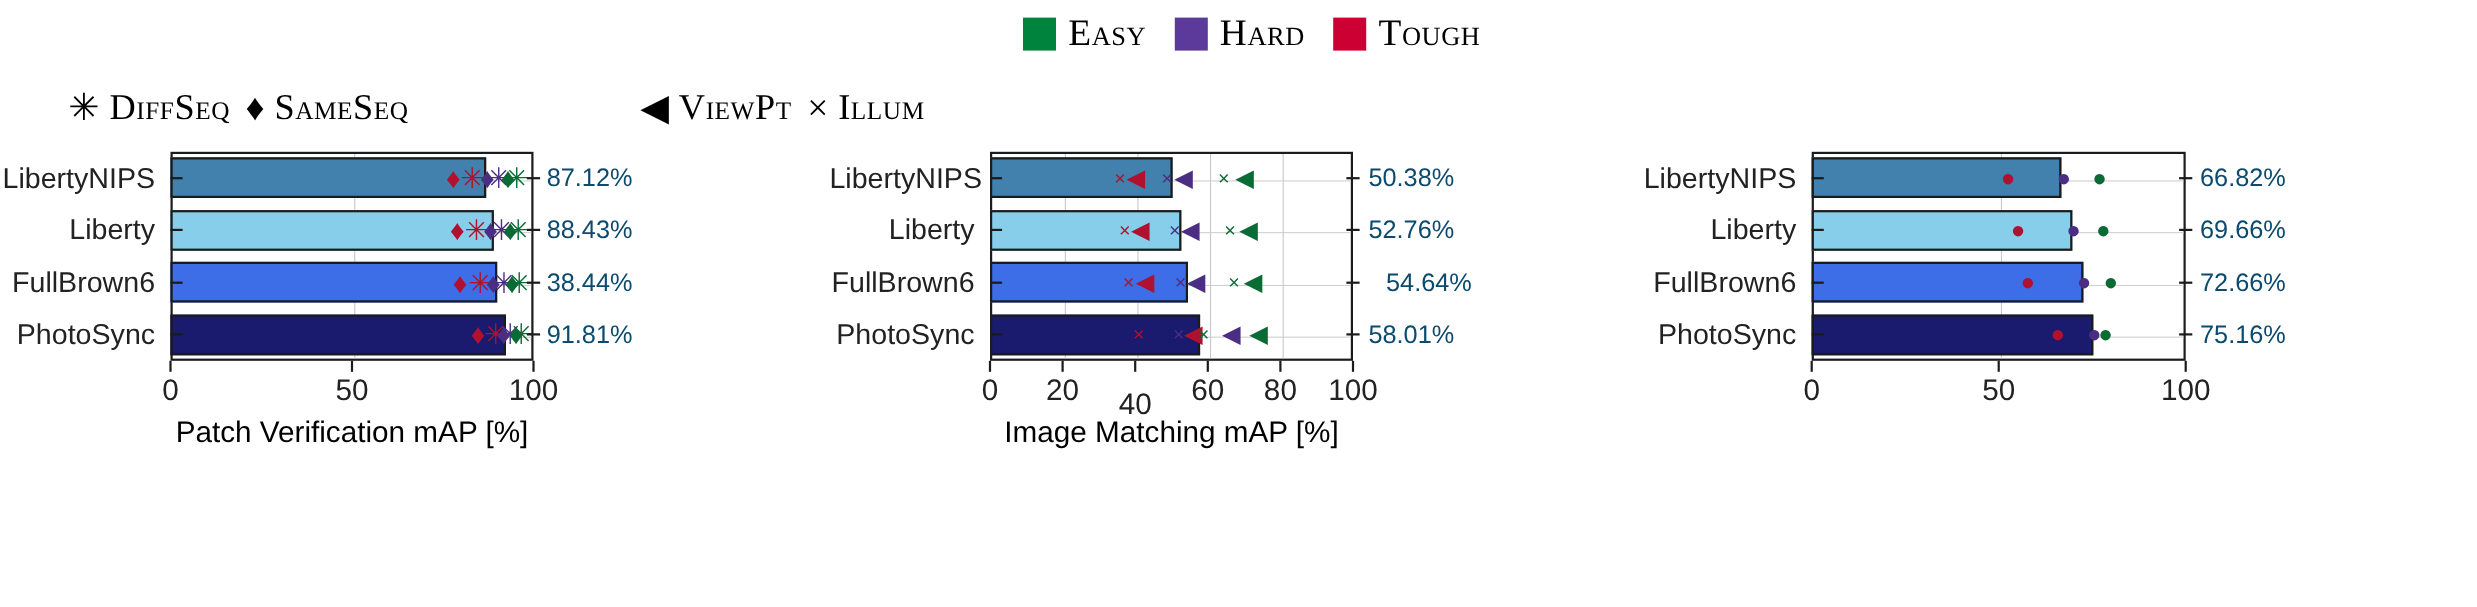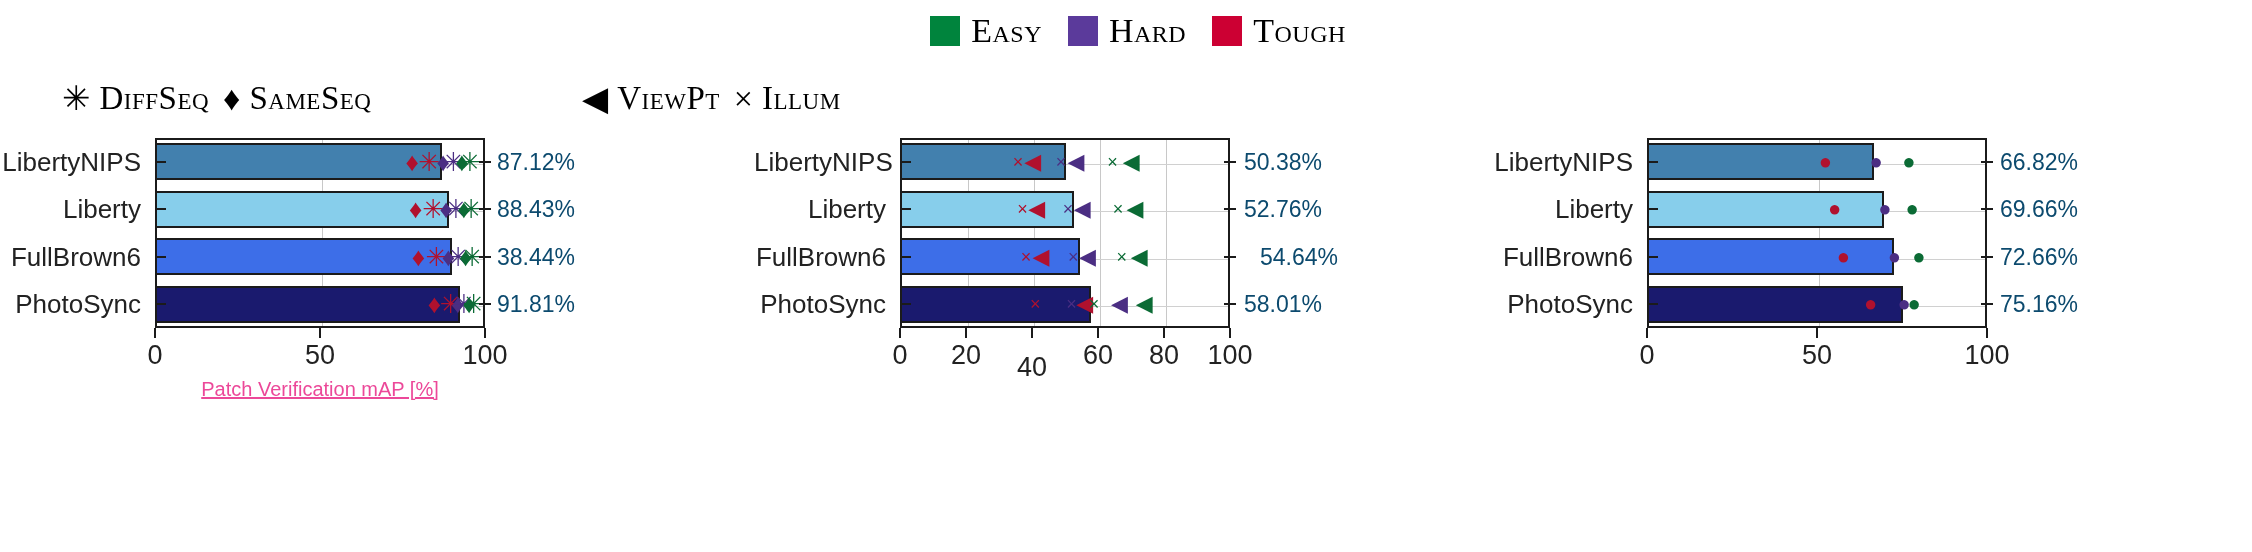--- a/index.html
+++ b/index.html
@@ -53,22 +53,22 @@
     font-size:26px;color:#222;white-space:nowrap;
     transform:translateY(-50%);
   }
   .ytick-mark{position:absolute;width:11px;height:2px;background:#1b1b1b;}
   .xtick-mark{position:absolute;width:2px;height:10px;background:#1b1b1b;}
   .xtick-label{
     position:absolute;font-size:27px;color:#222;
     transform:translateX(-50%);white-space:nowrap;
   }
   .xaxis-title{
-    position:absolute;font-size:20px;color:#ec4899;
-    transform:translateX(-50%);white-space:nowrap;text-decoration:underline;
+    position:absolute;font-size:27px;color:#000000;
+    transform:translateX(-50%);white-space:nowrap;
   }
   .value-label{
     position:absolute;font-size:23px;color:#0c4a6e;white-space:nowrap;
     transform:translateY(-50%);
   }
   .vtick{position:absolute;width:12px;height:2px;background:#1b1b1b;transform:translateY(-50%);}
   .marker{
     position:absolute;transform:translate(-50%,-50%);
     line-height:1;text-align:center;pointer-events:none;
   }
@@ -233,20 +233,21 @@
     <div class="xtick-mark" style="left: 205px; top: 200px;"></div>
     <div class="xtick-label" style="left: 206px; top: 212px;">20</div>
     <div class="xtick-mark" style="left: 271px; top: 200px;"></div>
     <div class="xtick-label" style="left: 272px; top: 224px;">40</div>
     <div class="xtick-mark" style="left: 337px; top: 200px;"></div>
     <div class="xtick-label" style="left: 338px; top: 212px;">60</div>
     <div class="xtick-mark" style="left: 403px; top: 200px;"></div>
     <div class="xtick-label" style="left: 404px; top: 212px;">80</div>
     <div class="xtick-mark" style="left: 469px; top: 200px;"></div>
     <div class="xtick-label" style="left: 470px; top: 212px;">100</div>
+    <div class="xaxis-title" style="left: 305px; top: 250px;">Image Matching mAP [%]</div>
   </div>
 <div class="panel" id="panel-retrieval">
     <div class="axes" style="left: 147px; top: 10px; width: 340px; height: 190px;">
       <div class="gridline" style="left: 170px;"></div>
       <div class="rowline" style="top: 23.75px;"></div>
       <div class="rowline" style="top: 71.25px;"></div>
       <div class="rowline" style="top: 118.75px;"></div>
       <div class="rowline" style="top: 166.25px;"></div>
     </div>
     <div class="bar" style="left: 147px; top: 15.225px; width: 227.188px; height: 37.05px; background: rgb(66, 128, 174);"></div>

